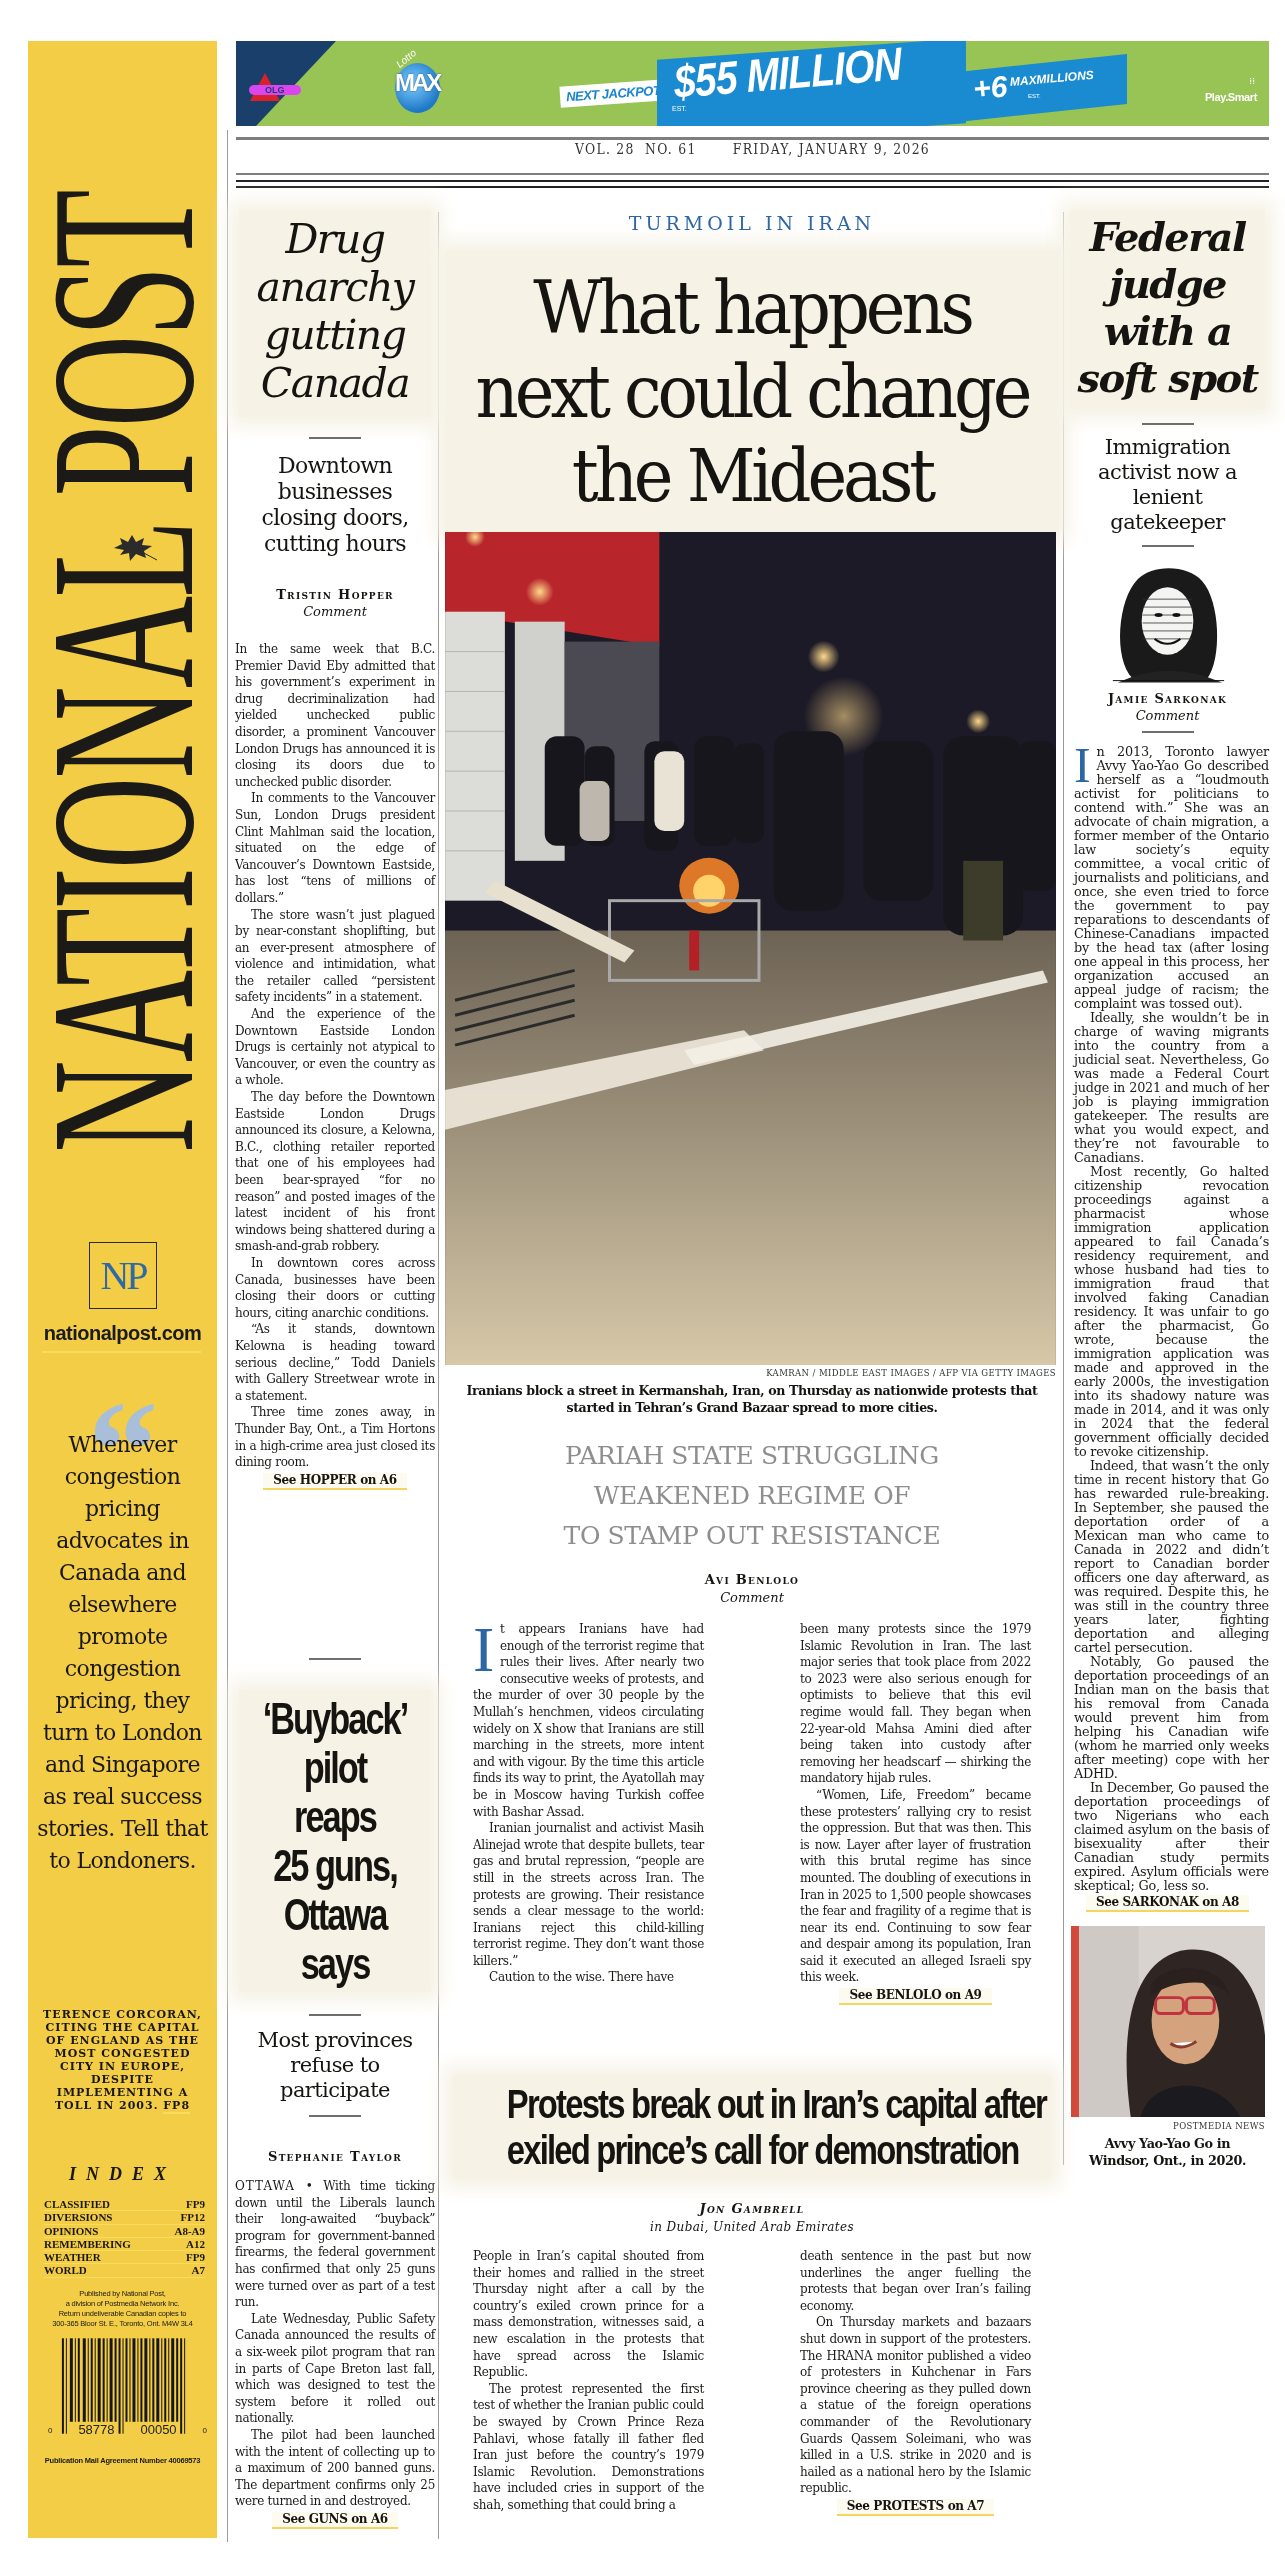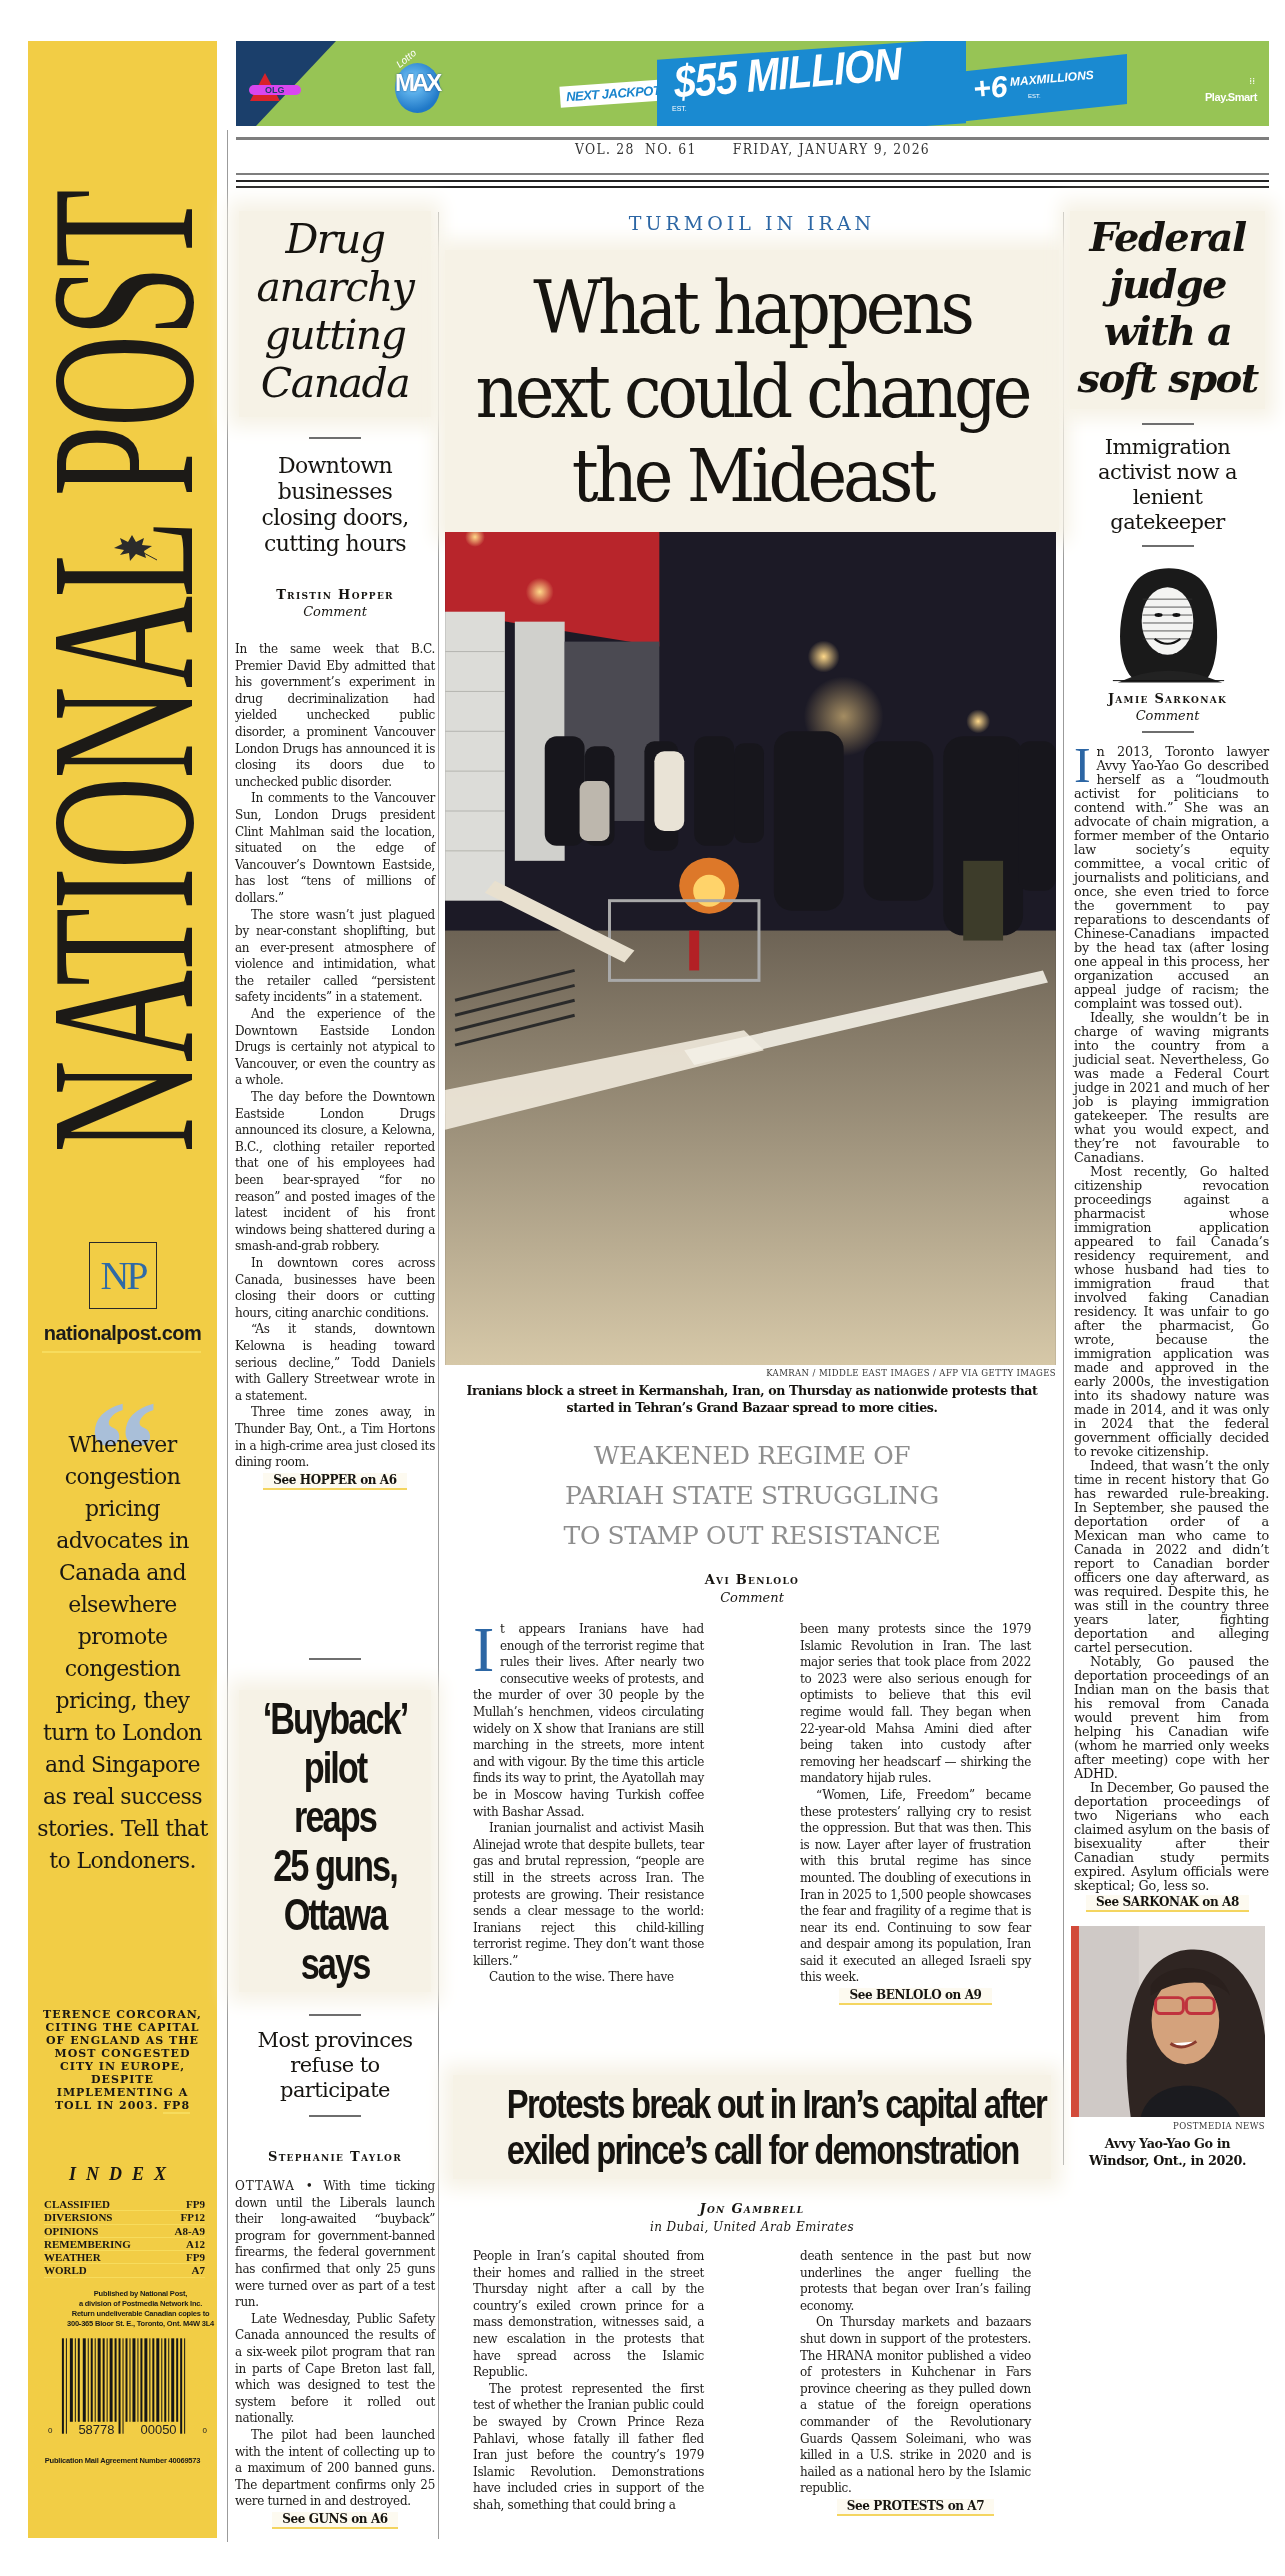--- a/index.html
+++ b/index.html
@@ -27,22 +27,22 @@
   .pullquote { position: absolute; left: 4px; width: 181px; top: 1388px; text-align: center; font-family: "DejaVu Serif", serif;
     font-size: 22px; line-height: 32px; color: #1a1713; letter-spacing: -0.6px; }
   .pullquote-attr { position: absolute; left: 8px; width: 173px; top: 1967px; text-align: center; font-family: "DejaVu Serif", serif;
     font-weight: bold; font-size: 11px; line-height: 13px; letter-spacing: 1px; font-variant: small-caps; text-transform: uppercase; color: #1a1713; }
   .pullquote-attr .ref { border-bottom: 2px solid #f7dc5d; }
   .index-title { position: absolute; left: 0; width: 189px; top: 2123px; text-align: center; font-family: "Liberation Serif", serif;
     font-style: italic; font-weight: bold; font-size: 18px; letter-spacing: 10px; color: #1a1713; }
   .index-list { position: absolute; left: 16px; width: 161px; top: 2157px; list-style: none; }
   .index-list li { display: flex; justify-content: space-between; font-family: "Liberation Serif", serif; font-weight: bold;
     font-size: 11px; line-height: 12.3px; border-bottom: 1px solid #f7dc5d; color: #1a1713; }
-  .pub-info { position: absolute; left: 24px; width: 177px; top: 2248px; text-align: center; font-family: "Liberation Sans", sans-serif;
-    font-size: 7.5px; line-height: 10px; color: #1a1a1a; font-weight: bold; letter-spacing: -0.2px; }
+  .pub-info { position: absolute; left: 6px; width: 177px; top: 2248px; text-align: center; font-family: "Liberation Sans", sans-serif;
+    font-size: 7.5px; line-height: 10px; color: #1a1a1a; font-weight: normal; letter-spacing: -0.2px; }
   .barcode { position: absolute; left: 20px; width: 159px; top: 2297px; height: 100px; }
   .pub-mail { position: absolute; left: 0; width: 189px; top: 2415px; text-align: center; font-family: "Liberation Sans", sans-serif;
     font-size: 7.5px; font-weight: bold; color: #1a1a1a; letter-spacing: -0.2px; }
 
   
   .banner { position: absolute; left: 236px; top: 41px; width: 1033px; height: 85px; background: #97c455; overflow: hidden; }
   .banner-navy { position: absolute; left: 0; top: 0; width: 0; height: 0; border-top: 85px solid #1b3f6b; border-right: 80px solid transparent; }
   .banner-navy-fill { position: absolute; left: 0; top: 0; width: 20px; height: 85px; background: #1b3f6b; }
   .olg-logo { position: absolute; left: 14px; top: 32px; width: 30px; height: 28px; }
   .olg-text { position: absolute; left: 13px; top: 44px; font-family: "Liberation Sans", sans-serif; font-weight: bold; font-size: 9px; color: #1b3f6b; letter-spacing: 0; }
@@ -372,22 +372,22 @@
       <line x1="10" y1="500" x2="130" y2="470"></line>
         <line x1="10" y1="515" x2="130" y2="485"></line>
     </g>
   </svg>
 </div>
 
 <div class="ccol" style="top:1368px;">
   <div class="credit" style="padding-right:5px;">KAMRAN / MIDDLE EAST IMAGES / AFP VIA GETTY IMAGES</div>
   <div class="cutline" style="margin-top:4px;padding:0 10px;">Iranians block a street in Kermanshah, Iran, on Thursday as nationwide protests that started in Tehran’s Grand Bazaar spread to more cities.</div>
   <div class="secondary-hed" style="margin-top:20px;">
+    <div>PARIAH STATE STRUGGLING</div>
     <div>WEAKENED REGIME OF</div>
-    <div>PARIAH STATE STRUGGLING</div>
     <div>TO STAMP OUT RESISTANCE</div>
   </div>
   <div class="byline" style="margin-top:16px;">Avi Benlolo</div>
   <div class="rubric" style="margin-top:3px;">Comment</div>
   <div class="two-col" style="margin-top:16px;padding:0 30px;">
     <div class="body-text">
       <p class="noindent"><span class="dropcap">I</span><span>t appears Iranians have had enough of the terrorist regime that rules their lives. After nearly two consecutive weeks of protests, and the murder of over 30 people by the Mullah’s henchmen, videos circulating widely on X show that Iranians are still marching in the streets, more intent and with vigour. By the time this article finds its way to print, the Ayatollah may be in Moscow having Turkish coffee with Bashar Assad.</span></p>
       <p>Iranian journalist and activist Masih Alinejad wrote that despite bullets, tear gas and brutal repression, “people are still in the streets across Iran. The protests are growing. Their resistance sends a clear message to the world: Iranians reject this child-killing terrorist regime. They don’t want those killers.”</p>
       <p>Caution to the wise. There have</p>
     </div>

